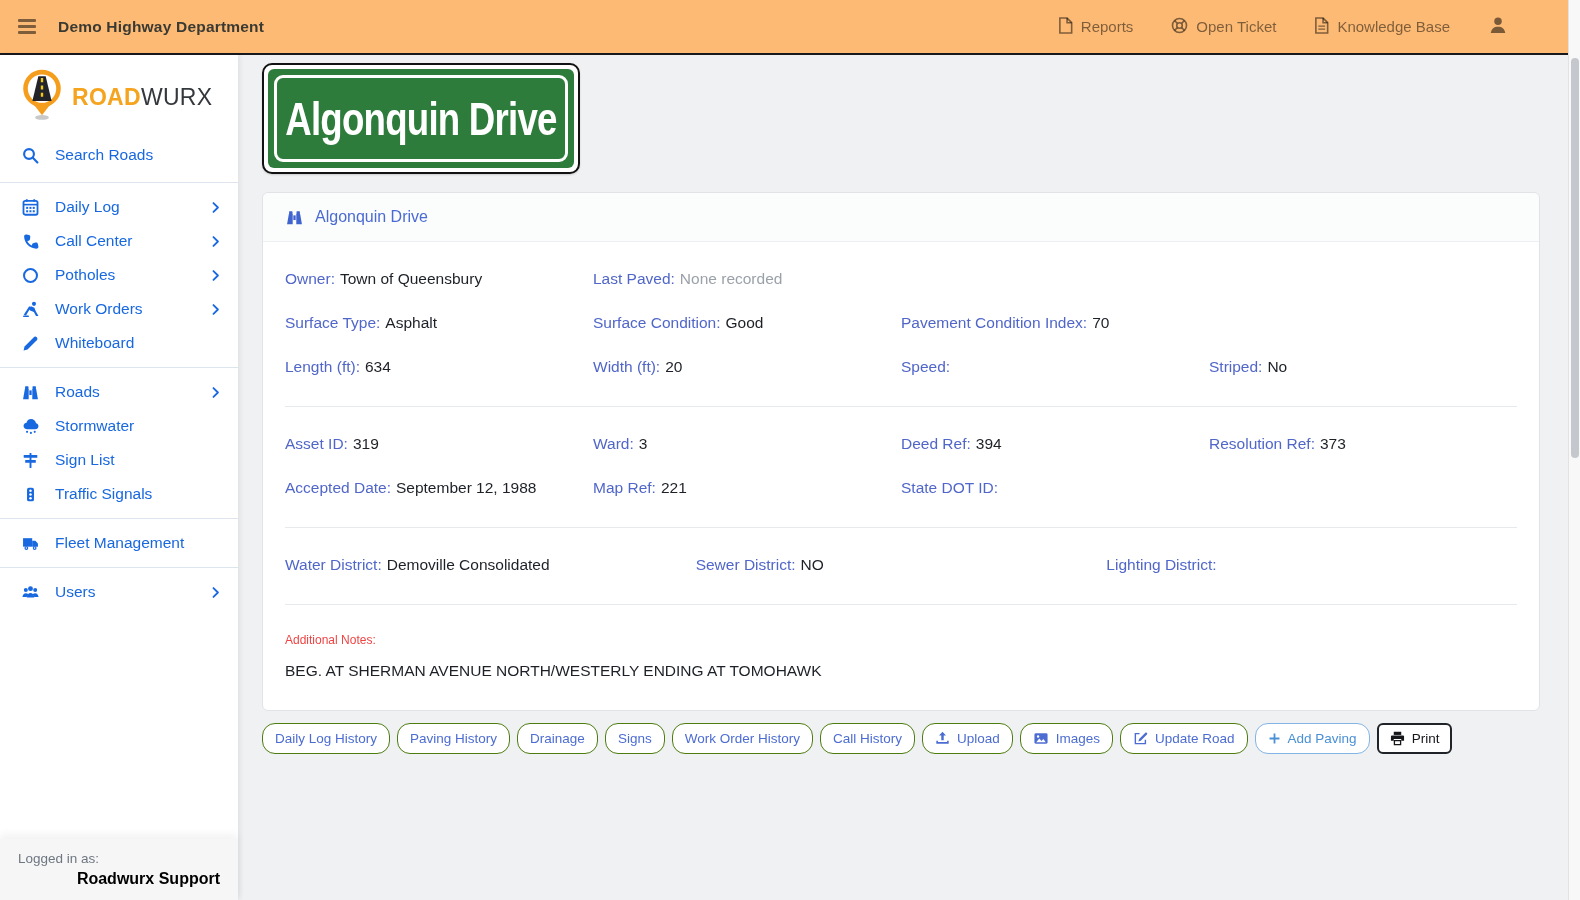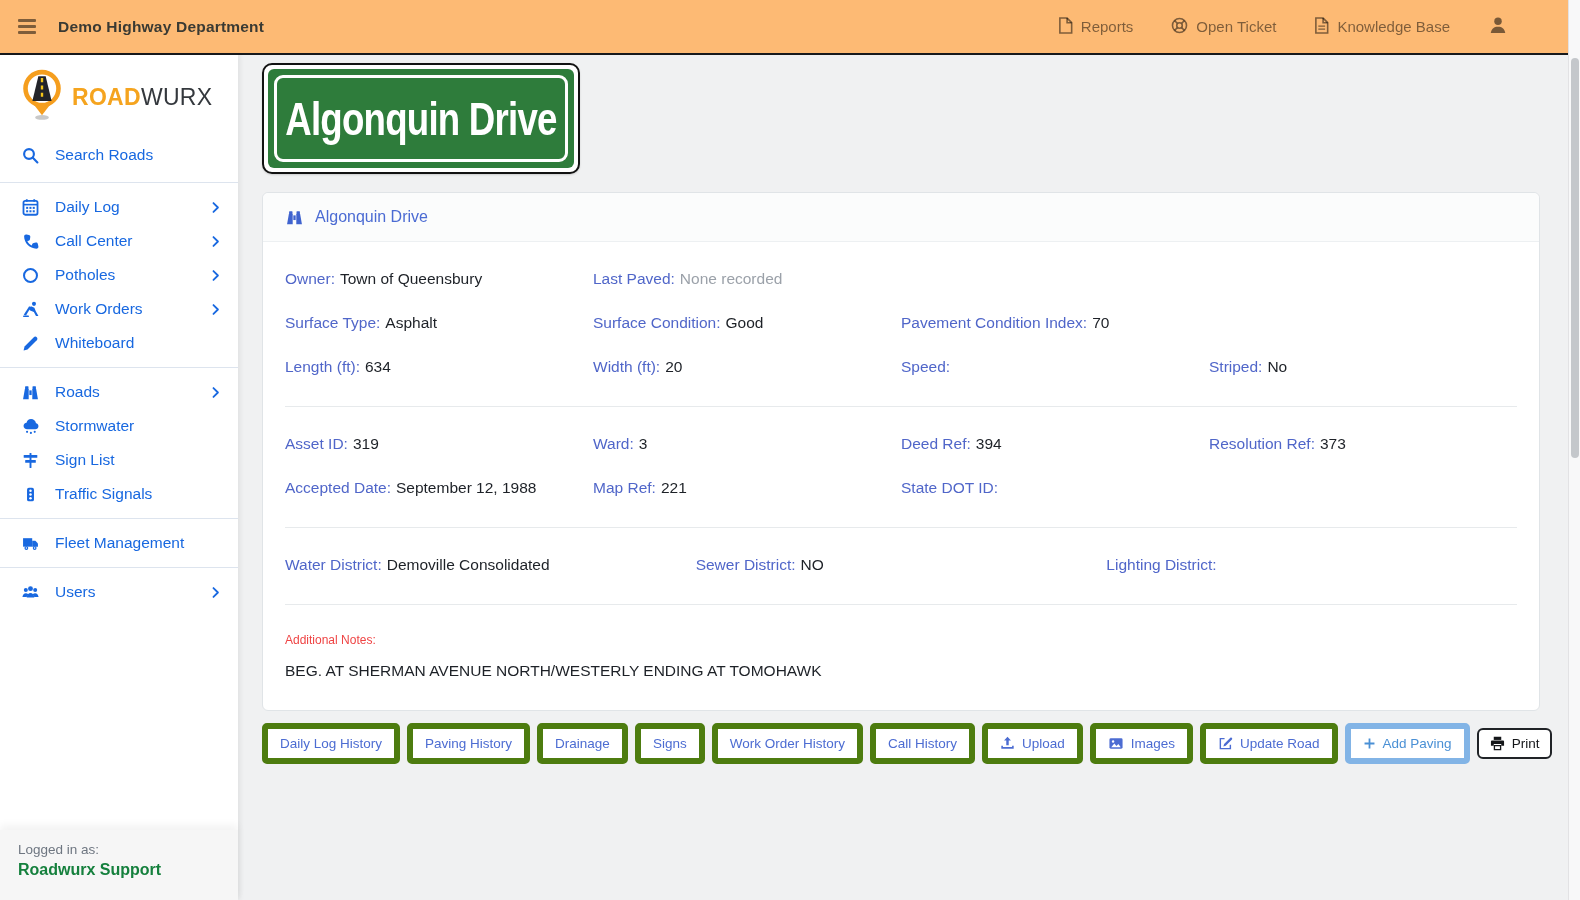--- a/index.html
+++ b/index.html
@@ -33,24 +33,24 @@
   .logo-row { display:flex; align-items:center; gap:8px; padding:14px 0 10px 20px; }
   .logo-word { font-size:23px; letter-spacing:.3px; }
   .logo-road { color:#F5A41F; font-weight:800; }
   .logo-wurx { color:#34383d; font-weight:400; }
   .side-item { display:flex; align-items:center; gap:15px; padding:8px 16px 8px 21px;
     color:#1868E0; font-size:15.5px; cursor:pointer; }
   .side-item .icon { width:19px; display:flex; justify-content:center; color:#1868E0; }
   .side-item .chev { margin-left:auto; display:flex; }
   .search-item { padding-top:11px; padding-bottom:11px; }
   .side-divider { border:none; border-top:1px solid #dde4ee; margin:7px 0; }
-  .sidebar-footer { position:absolute; bottom:0; left:0; right:0; padding:12px 18px 21px;
+  .sidebar-footer { position:absolute; bottom:0; left:0; right:0; padding:12px 18px 12px;
     background:#f6f6f6; box-shadow:0 -5px 8px rgba(0,0,0,.05); }
   .logged-as { color:#6e7681; font-size:13.5px; margin-bottom:4px; }
-  .footer-user { color:#15803d; font-weight:700; font-size:16px; cursor:pointer; }
+  .footer-user { color:#000000; font-weight:700; font-size:16px; cursor:pointer;text-align:right; }
 
   
   .main { flex:1; padding:8px 28px 0 24px; overflow:hidden; }
 
   .street-sign { width:318px; height:111px; background:#fff; border:2px solid #121212;
     border-radius:10px; padding:4px; box-shadow:0 1px 2px rgba(0,0,0,.15); }
   .sign-inner { position:relative; width:100%; height:100%; background:#2E7C3B; border-radius:6px;
     display:flex; align-items:center; justify-content:center; overflow:hidden; }
   .sign-border { position:absolute; inset:6px; border:3px solid #fff; border-radius:9px; }
   .sign-text { color:#fff; font-size:47px; font-weight:700; white-space:nowrap;
@@ -70,21 +70,21 @@
   .flabel { color:#5066c9; font-size:15.5px; }
   .fvalue { color:#1d2127; font-size:15.5px; margin-left:5px; }
   .fvalue.muted { color:#9ba1a9; }
 
   .sep { border:none; border-top:1px solid #e7eaec; margin:30px 0 28px; }
 
   .notes-label { color:#ef4444; font-size:12px; }
   .notes-text { color:#1d2127; font-size:15.5px; margin-top:15px; }
 
   .actions { display:flex; gap:7px; margin-top:12px; align-items:center; }
-  .btn { background:#fff; border:6px solid #4d7c0f; color:#4c6cd2; border-radius:5px;
+  .btn { background:#fff; border:1px solid #4d7c0f; color:#4c6cd2; border-radius:13px;
     padding:7px 12px; font-size:13.5px; font-family:"Liberation Sans",sans-serif;
     display:flex; align-items:center; gap:7px; white-space:nowrap; cursor:pointer; }
   .btn .icon { display:flex; }
   .btn.light { border-color:#82b4e6; color:#4a90d5; }
   .btn.dark { border:2px solid #202327; color:#141619; border-radius:6px; padding:6px 11px; font-weight:500;text-align:right; }
 </style>
 </head>
 <body>
 
 <div class="app">

